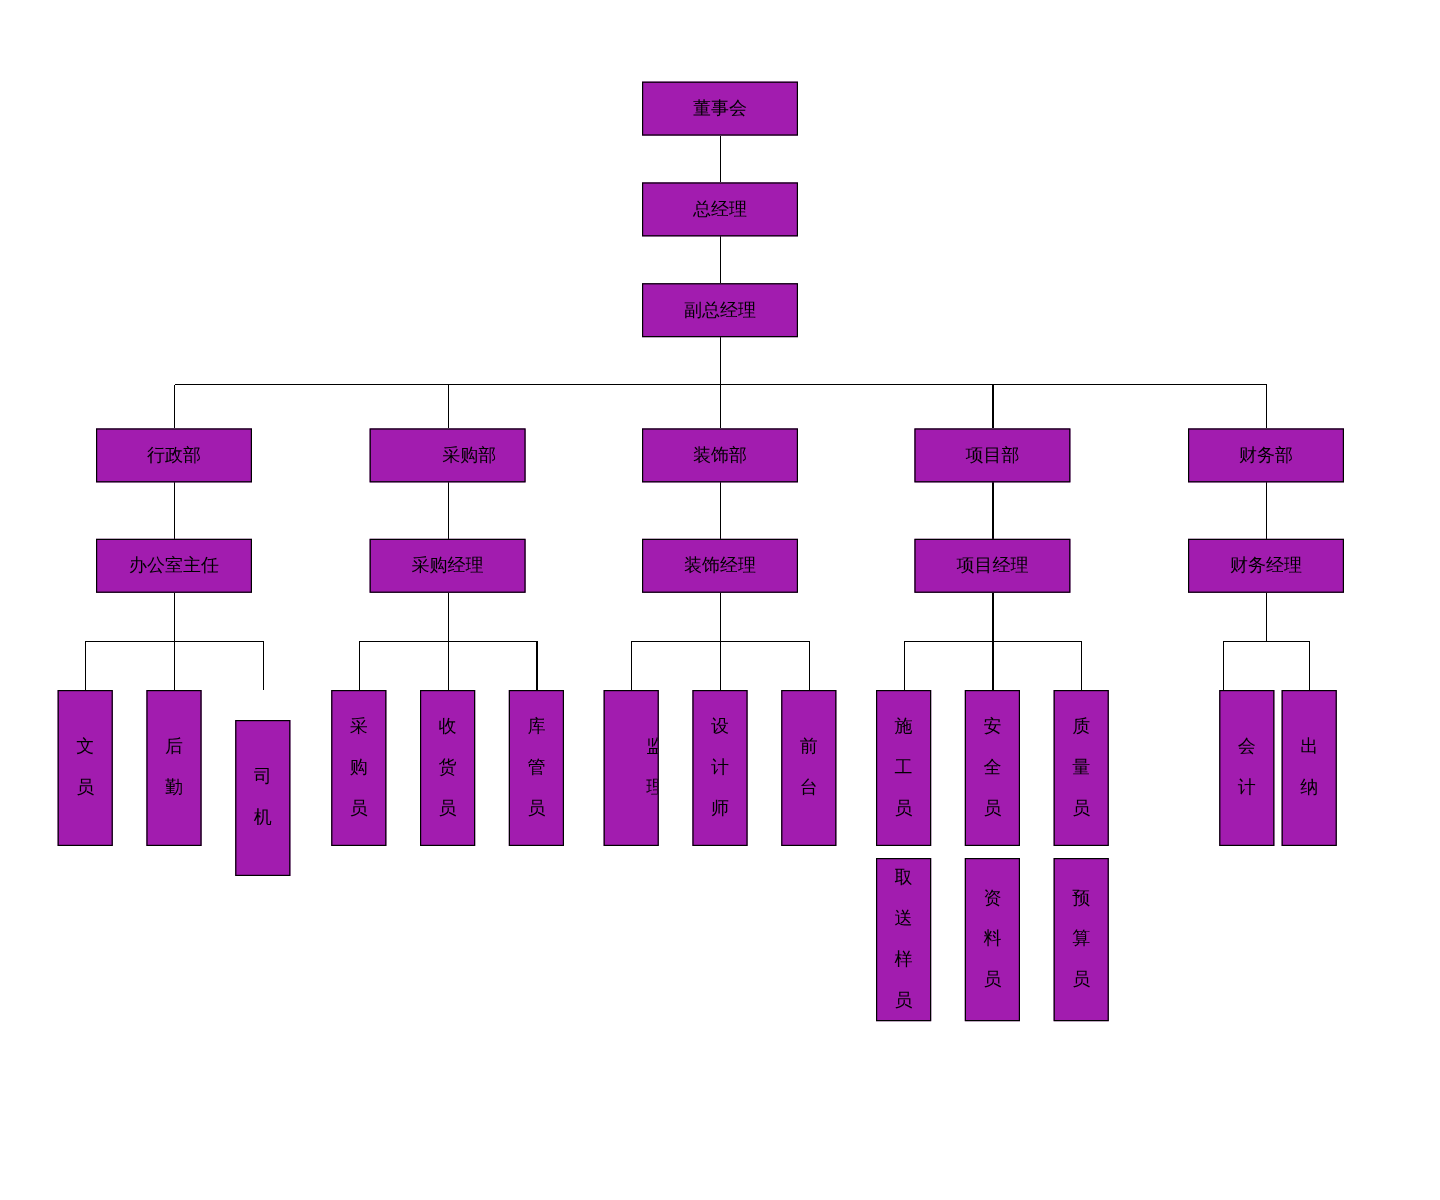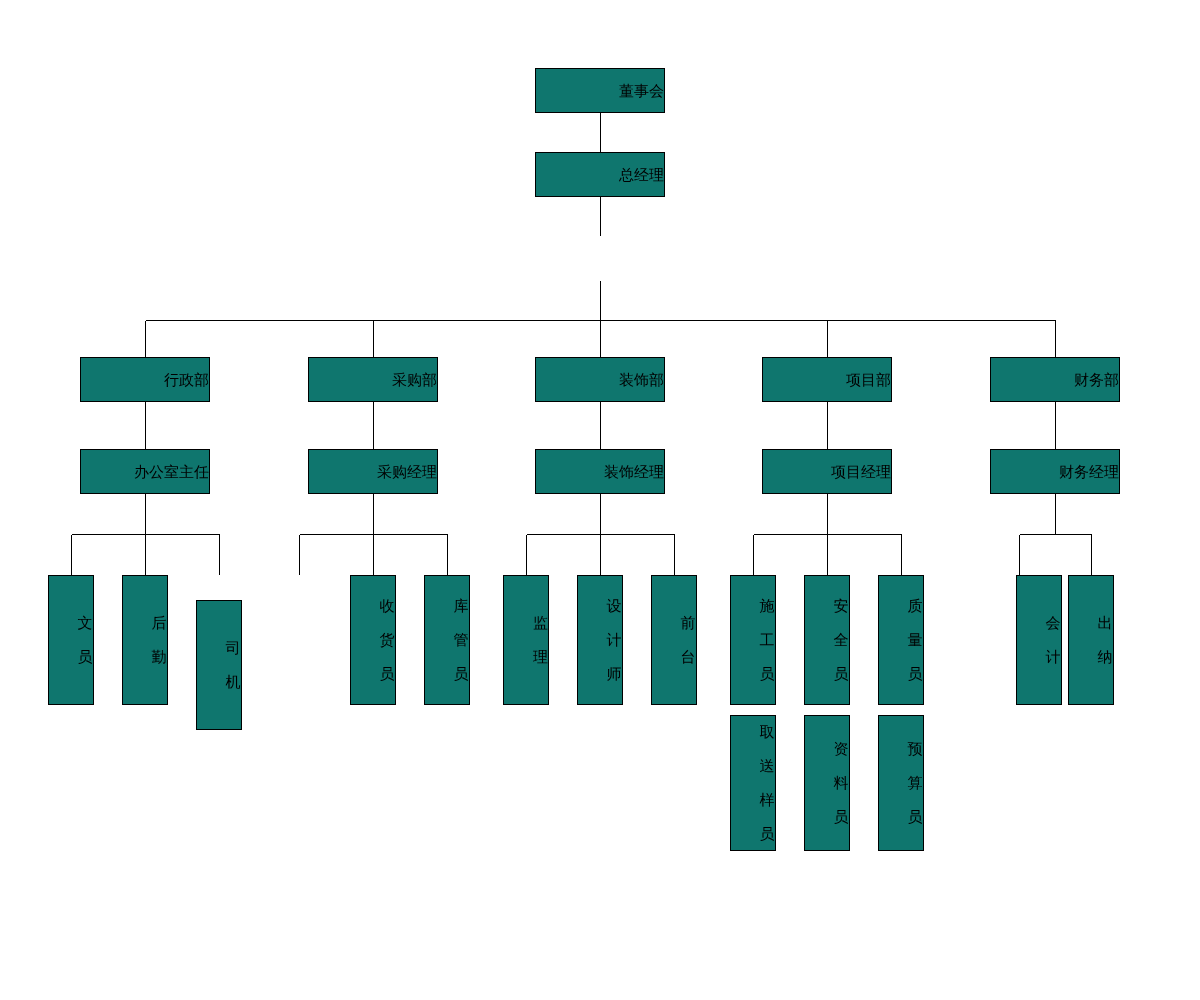--- a/index.html
+++ b/index.html
@@ -14,24 +14,24 @@
   }
   .wires {
     position: absolute;
     left: 0; top: 0;
     width: 1200px; height: 1000px;
   }
   .node {
     position: absolute;
     box-sizing: border-box;
     border: 1px solid #000000;
-    background: #0f766e;
+    background: #a21caf;
     display: flex;
     align-items: center;
-    justify-content: flex-end;
+    justify-content: center;
     font-size: 15px;
     line-height: 1;
     text-align: center;
   }
   .hbox { width: 130px; height: 45px; }
   .vbox { width: 46px;  height: 130px; overflow: hidden; }
   .vbox-tall { width: 46px; height: 136px; overflow: hidden; }
   .vlabel {
     display: block;
     width: 16px;
@@ -94,20 +94,23 @@
       <line x1="1091.5" y1="534.5" x2="1091.5" y2="575"></line>
     </g>
   </svg>
 
   <div class="node hbox" style="left:535px; top:68px;">
       <span>董事会</span>
     </div>
   <div class="node hbox" style="left:535px; top:152px;">
       <span>总经理</span>
     </div>
+  <div class="node hbox" style="left:535px; top:236px;">
+      <span>副总经理</span>
+    </div>
 
   <div class="node hbox" style="left:80px;  top:357px;">
       <span>行政部</span>
     </div>
   <div class="node hbox" style="left:308px; top:357px;padding-left:36px;">
       <span>采购部</span>
     </div>
   <div class="node hbox" style="left:535px; top:357px;">
       <span>装饰部</span>
     </div>
@@ -137,20 +140,23 @@
   <div class="node vbox" style="left:48px;  top:575px;">
       <span class="vlabel">文员</span>
     </div>
   <div class="node vbox" style="left:122px; top:575px;">
       <span class="vlabel">后勤</span>
     </div>
   <div class="node vbox" style="left:196px; top:600px;">
       <span class="vlabel">司机</span>
     </div>
 
+  <div class="node vbox" style="left:276px; top:575px;">
+      <span class="vlabel">采购员</span>
+    </div>
   <div class="node vbox" style="left:350px; top:575px;">
       <span class="vlabel">收货员</span>
     </div>
   <div class="node vbox" style="left:424px; top:575px;">
       <span class="vlabel">库管员</span>
     </div>
 
   <div class="node vbox" style="left:503px; top:575px;padding-left:40px;">
       <span class="vlabel">监理</span>
     </div>

